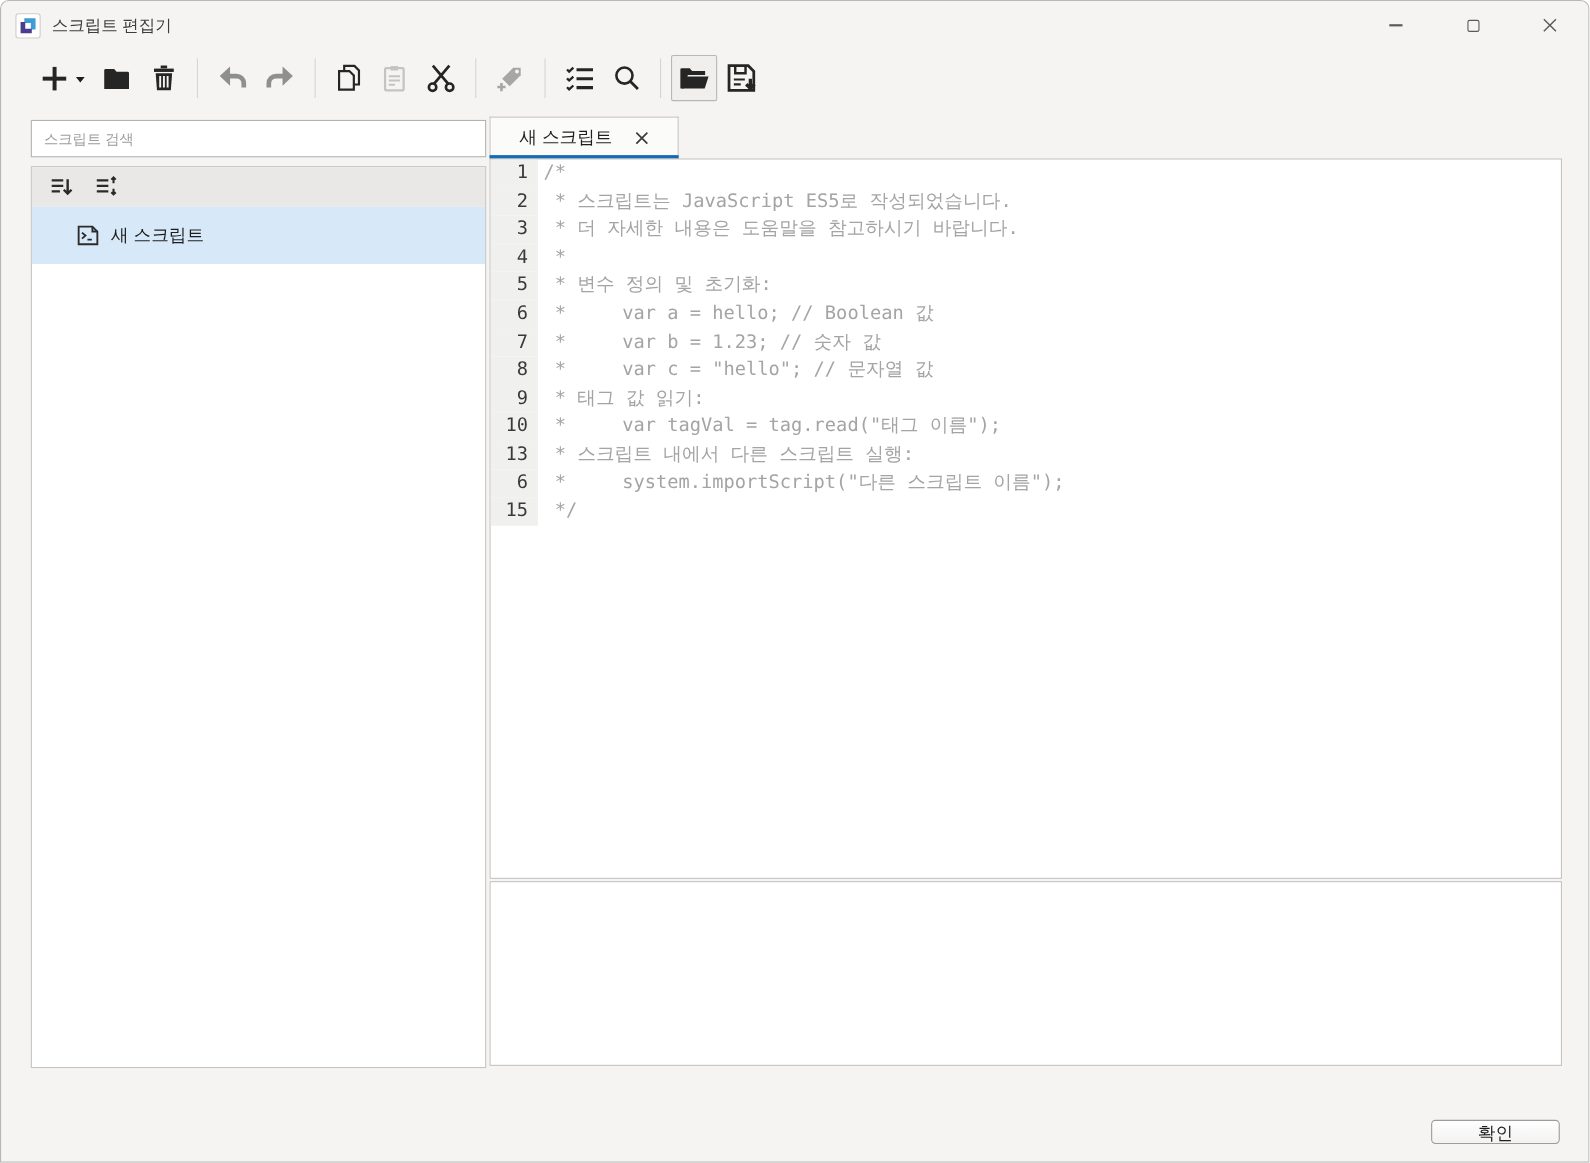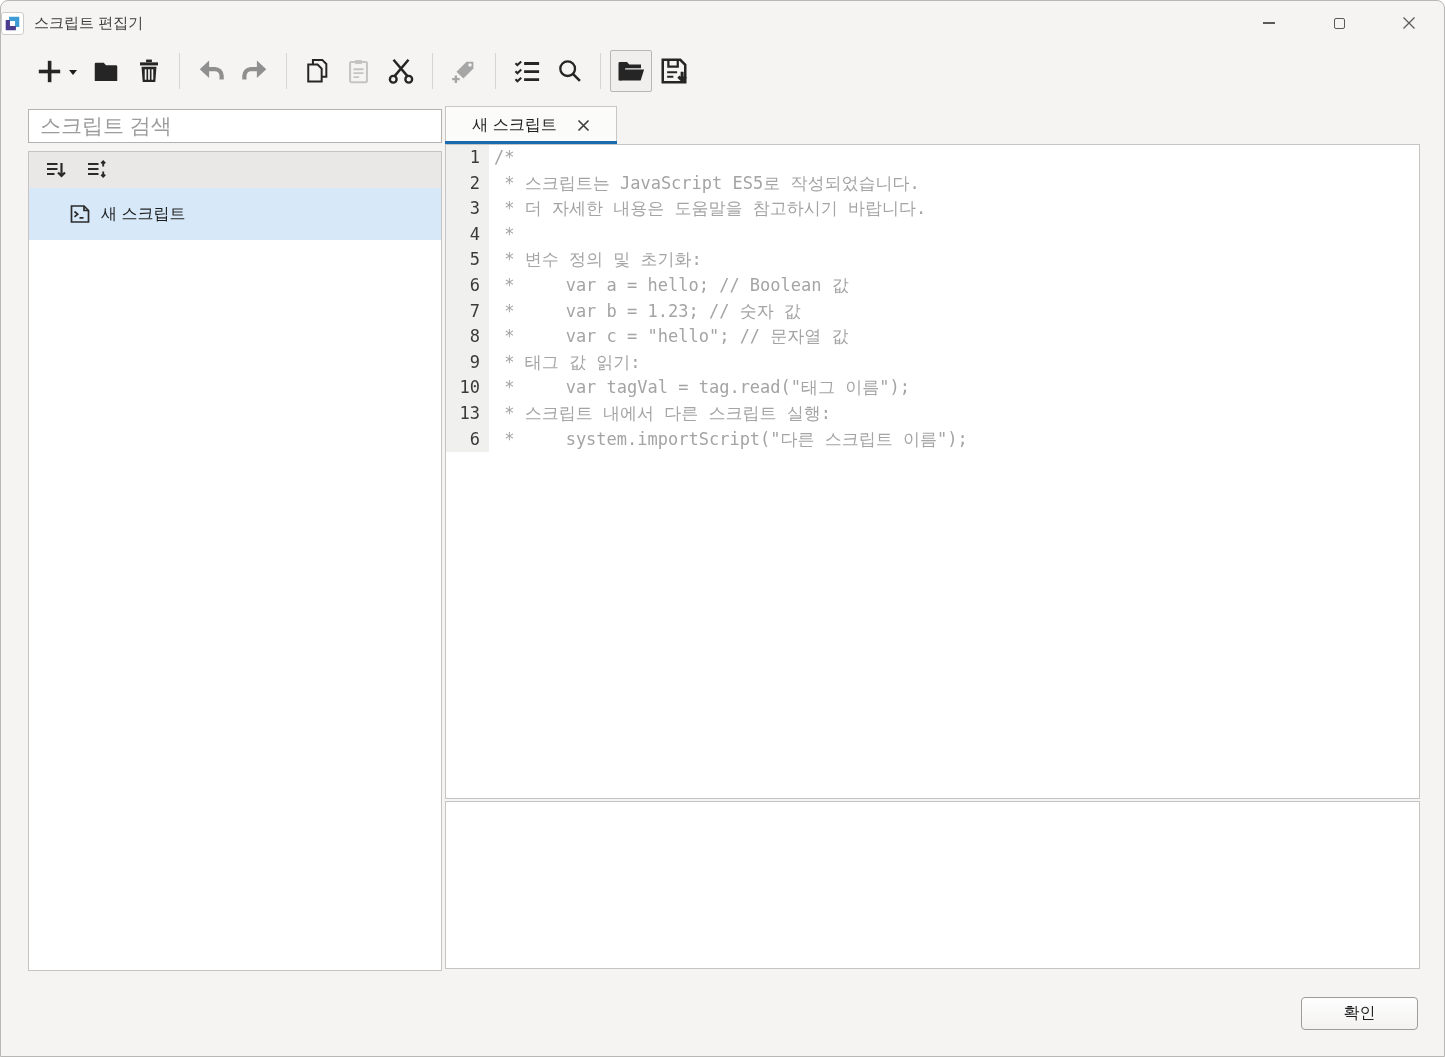--- a/index.html
+++ b/index.html
@@ -10,21 +10,21 @@
   }
   .window{
     position:absolute;inset:0;
     background:#f5f4f2;
     border:1px solid #b9b7b5;
     border-radius:8px 8px 0 0;
     box-sizing:border-box;
     overflow:hidden;
   }
   
-  .titlebar{height:45px;display:flex;align-items:center;padding-left:0;position:relative;}
+  .titlebar{height:45px;display:flex;align-items:center;padding-left:13px;position:relative;}
   .app-icon{width:23px;height:23px;border:1px solid #cfcdcb;border-radius:3px;background:#fff;
     display:flex;align-items:center;justify-content:center;box-sizing:border-box;}
   .title-text{margin-left:10px;font-size:15px;color:#3d3d3d;}
   .win-controls{position:absolute;right:0;top:0;height:44px;display:flex;}
   .win-btn{width:70px;height:44px;display:flex;align-items:center;justify-content:center;color:#5a5a5a;}
   .min-glyph{width:12px;height:1.5px;background:#5a5a5a;}
   .max-glyph{width:11px;height:11px;border:1.2px solid #5a5a5a;border-radius:2px;box-sizing:border-box;}
   
   .toolbar{height:50px;display:flex;align-items:center;padding-left:28px;}
   .tb-btn{height:44px;display:flex;align-items:center;justify-content:center;background:transparent;border:none;padding:0 7px;cursor:default;}
@@ -33,21 +33,21 @@
   .tb-btn.framed{border:1px solid #b9b7b5;background:#f1efee;border-radius:2px;height:42px;padding:0 5px;}
   .icon-dark{color:#252525;}
   .icon-mid{color:#8f8f8f;}
   .icon-light{color:#c3c3c3;}
   .icon-tag{color:#a6a6a6;}
   .caret-down{width:0;height:0;border-left:4.5px solid transparent;border-right:4.5px solid transparent;border-top:5.5px solid #1d1d1d;margin-left:6px;margin-top:2px;}
   
   .sidebar{position:absolute;left:27px;top:108px;width:414px;}
   .search-input{
     width:100%;height:34px;box-sizing:border-box;border:1px solid #b4b2b0;background:#fff;
-    font-size:21px;padding:16px 11px;color:#333;font-family:"Liberation Sans",sans-serif;outline:none;
+    font-size:13px;padding:16px 11px;color:#333;font-family:"Liberation Sans",sans-serif;outline:none;
   }
   .search-input::placeholder{color:#9c9c9c;}
   .tree-panel{
     margin-top:8px;height:820px;box-sizing:border-box;border:1px solid #c6c4c2;background:#fff;
   }
   .sort-bar{height:36px;background:#e9e8e6;display:flex;align-items:center;gap:13px;padding-left:13px;}
   .sort-btn{background:transparent;border:none;padding:2px;display:flex;align-items:center;cursor:default;color:#2a2a2a;}
   .script-item{height:52px;display:flex;align-items:center;padding-left:40px;gap:10px;font-size:16px;color:#1d1d1d;}
   .script-item.selected{background:#d7e9f8;}
   
@@ -66,21 +66,21 @@
   .code-line{display:flex;height:25.6px;line-height:25.6px;font-family:"DejaVu Sans Mono",monospace;font-size:17px;}
   .gutter-cell{width:34px;flex:none;background:#f0f0ef;color:#3a3a3a;text-align:right;padding-right:9px;}
   .code-cell{flex:1;padding-left:5px;color:#a4a4a4;white-space:pre;}
   .code-line.active .code-cell{background:#e9f3f9;}
   .text-caret{display:inline-block;width:1px;height:18px;background:#4a4a4a;vertical-align:middle;}
   .output-panel{
     margin-top:2px;height:168px;box-sizing:border-box;border:1px solid #c6c4c2;background:#fff;
   }
   
   .ok-button{
-    position:absolute;right:26px;bottom:26px;width:117px;height:33px;
+    position:absolute;right:26px;bottom:16px;width:117px;height:22px;
     border:1px solid #9e9c9a;border-radius:4px;
     background:linear-gradient(#fefefe,#f3f2f1);
     font-size:16px;color:#1d1d1d;font-family:"Liberation Sans",sans-serif;cursor:default;
   }
 </style>
 </head>
 <body>
 
 <div class="window">
 
@@ -308,20 +308,24 @@
             <div class="code-cell"> *     var tagVal = tag.read("태그 이름");</div>
           </div>
           <div class="code-line">
             <div class="gutter-cell">13</div>
             <div class="code-cell"> * 스크립트 내에서 다른 스크립트 실행:</div>
           </div>
           <div class="code-line">
             <div class="gutter-cell">6</div>
             <div class="code-cell"> *     system.importScript("다른 스크립트 이름");</div>
           </div>
+          <div class="code-line">
+            <div class="gutter-cell">15</div>
+            <div class="code-cell"> */</div>
+          </div>
         </div>
     </div>
     <div class="output-panel"></div>
   </div>
 
   <button class="ok-button">확인</button>
 
 </div>
 
 </body></html>

